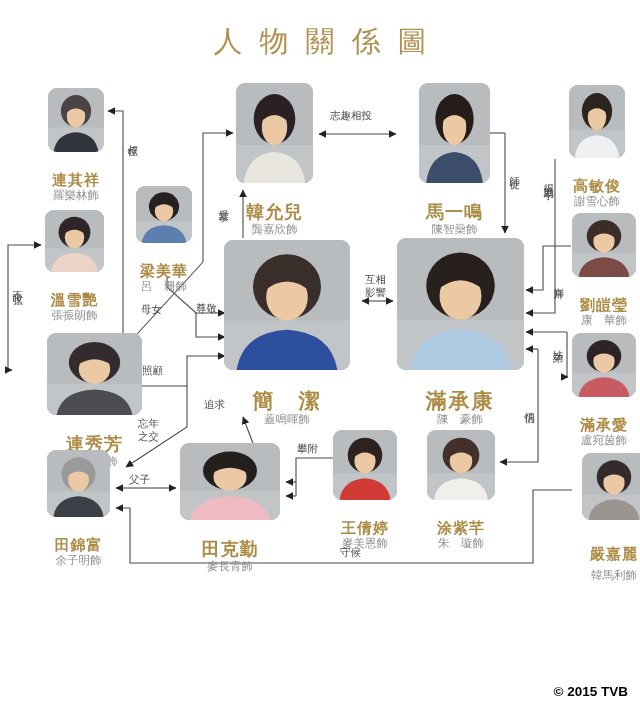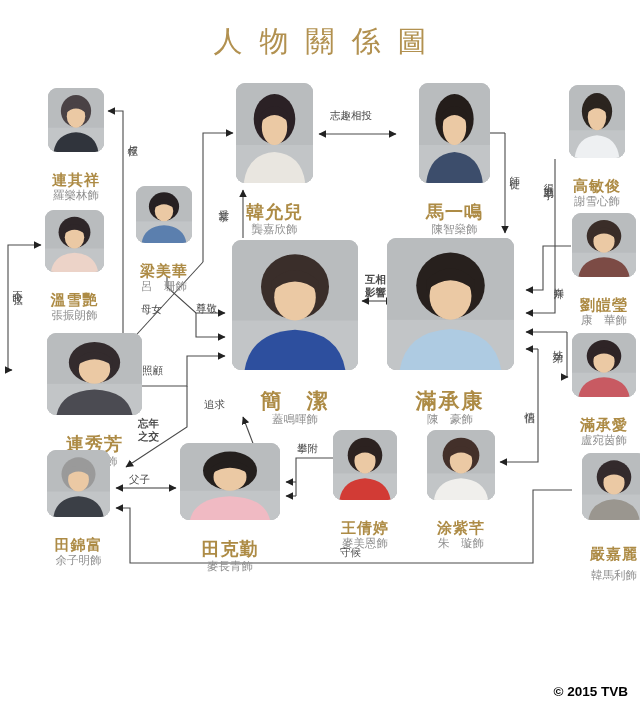--- a/index.html
+++ b/index.html
@@ -14,21 +14,21 @@
   .pname{font-family:"Liberation Serif", serif;font-weight:bold;color:#ad8b45;
          white-space:nowrap;text-align:right;margin-top:20px;line-height:1.1;}
   .pname.lg{font-size:21px;letter-spacing:2px;}
   .pname.md{font-size:18px;letter-spacing:1px;}
   .pname.sm{font-size:15px;letter-spacing:1px;}
   .pactor{font-family:"Liberation Serif", serif;color:#8f8f8f;font-size:11.5px;
           white-space:nowrap;text-align:center;line-height:1.2;}
   .rlabel{position:absolute;font-size:10.5px;color:#4a4a4a;line-height:1.25;
           font-family:"Liberation Sans", sans-serif;}
   .rlabel.v{writing-mode:vertical-rl;letter-spacing:2px;}
-  .rlabel.wrap{width:26px;font-weight:bold;}
+  .rlabel.wrap{width:26px;}
   #copyright{position:absolute;top:684px;right:12px;font-size:13.5px;font-weight:bold;
              color:#000;font-family:"Liberation Sans", sans-serif;}
 </style>
 </head>
 <body>
 
 <div id="stage">
   <div id="title">人物關係圖</div>
 
   <svg id="connectors" viewBox="0 0 640 710" fill="none" stroke="#4a4a4a" stroke-width="1.1">
@@ -171,33 +171,33 @@
             <rect width="100" height="100" fill="#b9bcbe"></rect>
             <rect y="62" width="100" height="38" fill="#c2c5c7"></rect>
             <ellipse cx="50" cy="36" rx="27" ry="25" fill="#2e2628"></ellipse>
             <ellipse cx="50" cy="44" rx="16.5" ry="18" fill="#ebc9a4"></ellipse>
             <path d="M31,32 Q50,14 69,32 L69,40 Q50,24 31,40 Z" fill="#2e2628"></path>
             <path d="M10,100 Q15,71 50,69 Q85,71 90,100 Z" fill="#ecd3c8"></path>
           </svg></div>
         <div class="pname sm">溫雪艷</div>
         <div class="pactor">張振朗飾</div>
       </div>
-      <div class="person" style="left: 240px; top: 240px; width: 110px;">
+      <div class="person" style="left: 232px; top: 240px; width: 110px;">
         <div class="photo" style="width: 126px; height: 130px;"><svg width="100%" height="100%" viewBox="0 0 100 100" preserveAspectRatio="none">
             <rect width="100" height="100" fill="#b9bcbe"></rect>
             <rect y="62" width="100" height="38" fill="#c2c5c7"></rect>
             <ellipse cx="50" cy="36" rx="27" ry="25" fill="#3a2e2a"></ellipse>
             <ellipse cx="50" cy="44" rx="16.5" ry="18" fill="#ebc9a4"></ellipse>
             <path d="M31,32 Q50,14 69,32 L69,40 Q50,24 31,40 Z" fill="#3a2e2a"></path>
             <path d="M10,100 Q15,71 50,69 Q85,71 90,100 Z" fill="#2d4f9e"></path>
           </svg></div>
         <div class="pname lg">簡　潔</div>
         <div class="pactor">蓋鳴暉飾</div>
       </div>
-      <div class="person" style="left: 399px; top: 238px; width: 102px;">
+      <div class="person" style="left: 409px; top: 238px; width: 102px;">
         <div class="photo" style="width: 127px; height: 132px;"><svg width="100%" height="100%" viewBox="0 0 100 100" preserveAspectRatio="none">
             <rect width="100" height="100" fill="#b9bcbe"></rect>
             <rect y="62" width="100" height="38" fill="#c2c5c7"></rect>
             <ellipse cx="50" cy="36" rx="27" ry="25" fill="#27201d"></ellipse>
             <ellipse cx="50" cy="44" rx="16.5" ry="18" fill="#ebc9a4"></ellipse>
             <path d="M31,32 Q50,14 69,32 L69,40 Q50,24 31,40 Z" fill="#27201d"></path>
             <path d="M10,100 Q15,71 50,69 Q85,71 90,100 Z" fill="#aecbe2"></path>
           </svg></div>
         <div class="pname lg">滿承康</div>
         <div class="pactor">陳　豪飾</div>

